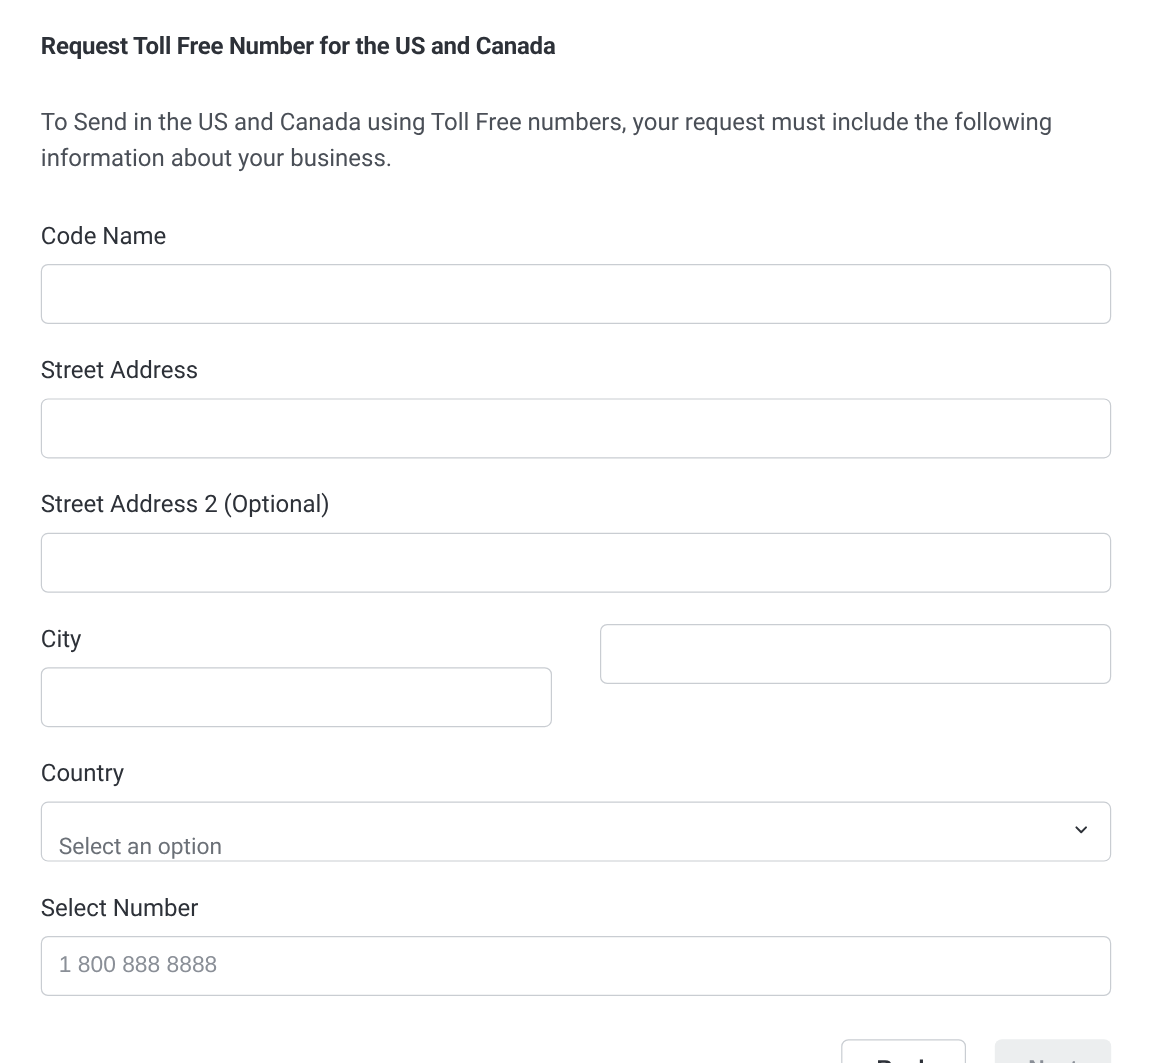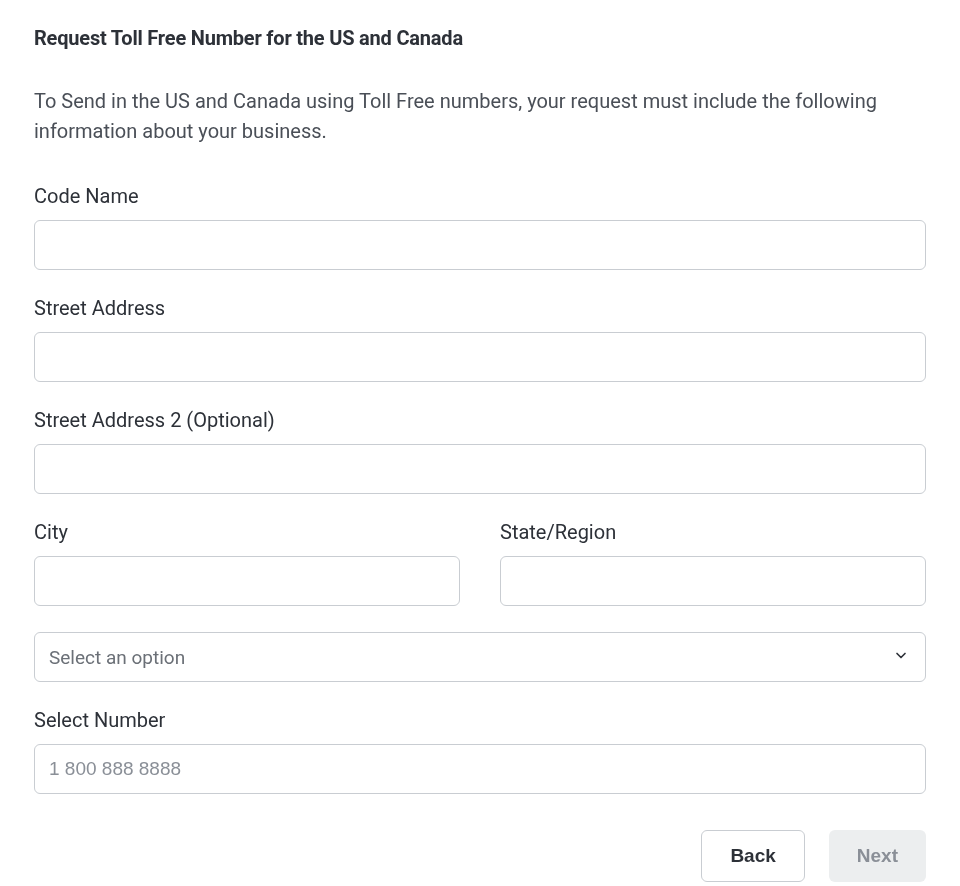--- a/index.html
+++ b/index.html
@@ -56,21 +56,21 @@
       font-size: 19px;
       color: #2d3138;
       background: #ffffff;
     }
     input.text-input::placeholder {
       color: #8a8f97;
     }
     .select-wrapper {
       position: relative;
       display: flex;
-      align-items: center;
+      align-items: flex-end;
       cursor: pointer;
     }
     .select-placeholder {
       color: #6b7077;
       font-size: 19px;
     }
     .chevron {
       position: absolute;
       right: 16px;
       top: 50%;
@@ -129,27 +129,27 @@
     <input type="text" class="text-input" value="" style="">
   </div>
 </div>
 
 <div class="form-row">
   <div class="form-field">
     <label class="field-label">City</label>
     <input type="text" class="text-input" value="" style="">
   </div>
   <div class="form-field">
-    <label class="field-label">State/Region</label>
     <input type="text" class="text-input" value="" style="">
   </div>
 </div>
 
 <div class="form-row">
   <div class="form-field">
+    <label class="field-label">Country</label>
     <div class="select-wrapper">
       <span class="select-placeholder">Select an option</span>
       <span class="chevron">
         <svg width="16" height="16" viewBox="0 0 24 24" fill="none" stroke="#2d3138" stroke-width="2.5" stroke-linecap="round" stroke-linejoin="round">
             <polyline points="6 9 12 15 18 9"></polyline>
           </svg>
       </span>
     </div>
   </div>
 </div>

